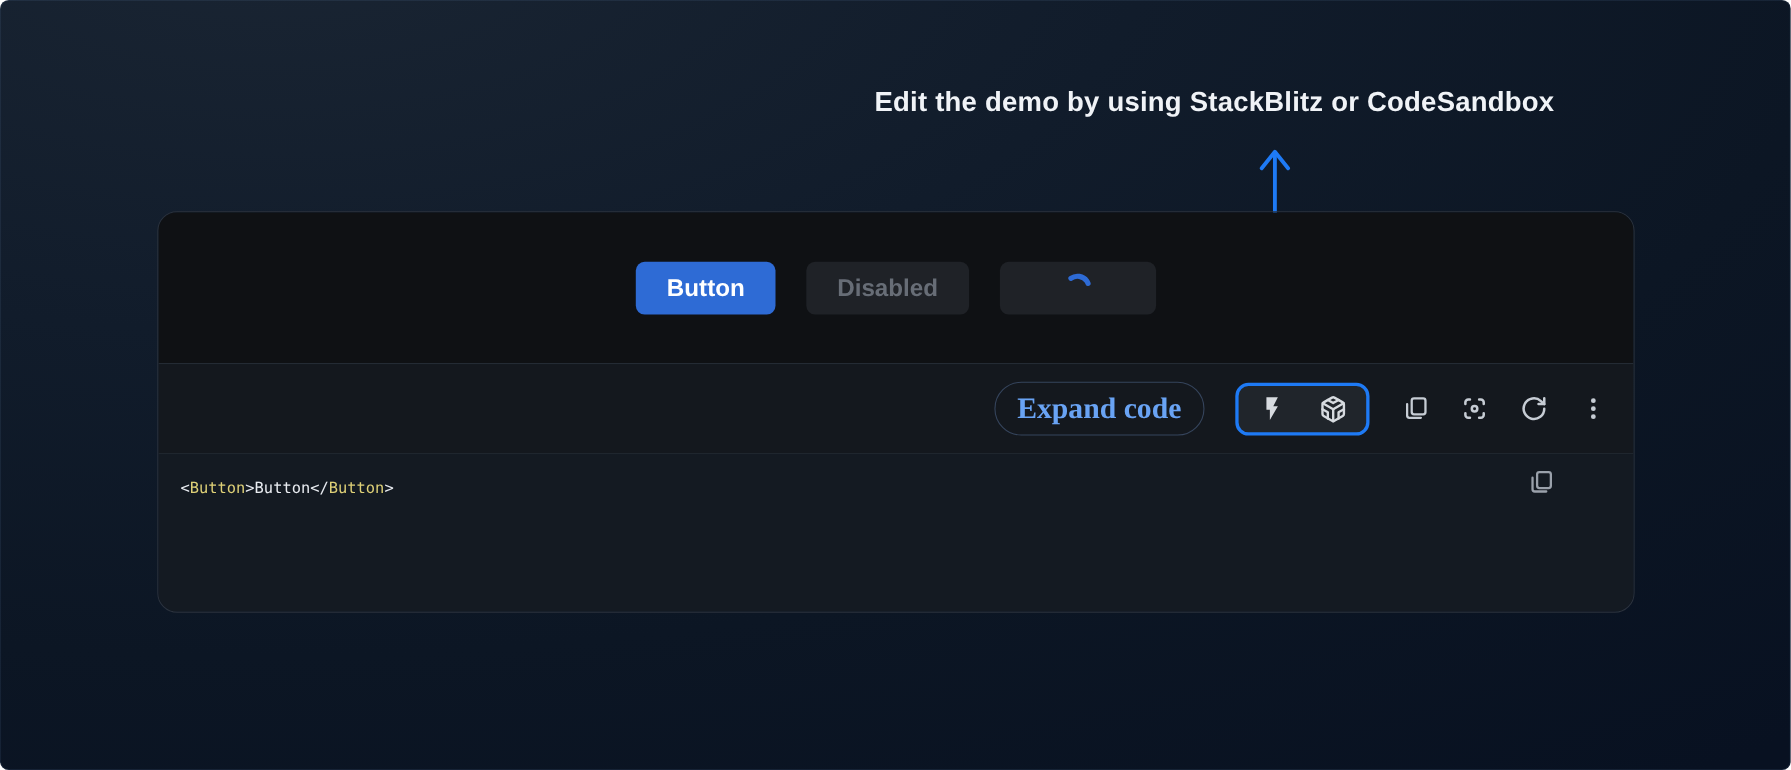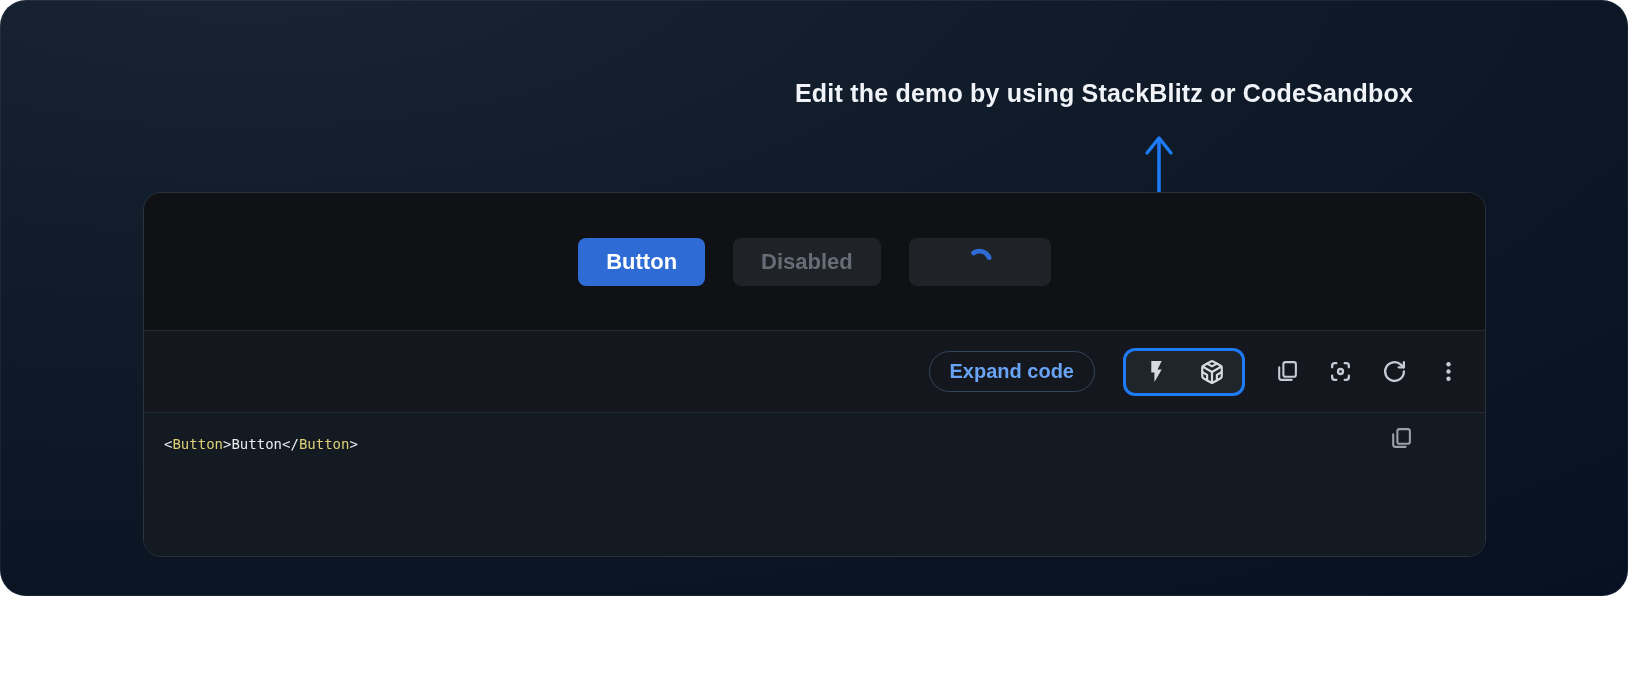--- a/index.html
+++ b/index.html
@@ -1,17 +1,17 @@
 <!DOCTYPE html>
 <html style="--accent-blue: #1e7af5; --primary-btn: #2e6bd5; --expand-blue: #69a3f4; --disabled-text: #676d76; --icon-gray: #c6ccd4; --code-tag: #ded077; --code-attr: #9ed43e; --code-plain: #e9ecf1;"><head>
 <meta charset="utf-8">
 <style>
   html,body{margin:0;padding:0;background:#ffffff;font-family:"Liberation Sans",sans-serif;}
   .screen{
-    position:relative;width:1628px;height:596px;border-radius:26px;overflow:hidden;
+    position:relative;width:1628px;height:700px;border-radius:8px;overflow:hidden;
     background:
       radial-gradient(130% 140% at 15% -10%, #1a2533 0%, #111c2b 38%, #0c1624 68%, #081121 100%);
     box-shadow:inset 0 0 0 1px rgba(130,170,220,0.10);
   }
   
   .annotation{
     position:absolute;left:795px;top:79px;width:660px;
     font-size:25px;font-weight:700;color:#f0f3f7;letter-spacing:.2px;white-space:nowrap;
   }
   .arrow-overlay{position:absolute;left:0;top:0;pointer-events:none;}
@@ -37,22 +37,22 @@
   .spinner{display:block;}
 
   
   .toolbar{
     height:83px;flex:0 0 auto;background:#14181e;
     border-top:1px solid #242b34;border-bottom:1px solid #242b34;box-sizing:border-box;
     display:flex;align-items:center;justify-content:flex-end;gap:28px;padding-right:24px;
   }
   .expand-pill{
     border:1.5px solid #35445c;border-radius:999px;background:transparent;
-    color:var(--expand-blue,#69a3f4);font-size:20px;font-weight:600;
-    padding:8px 20px;font-family:Liberation Sans, sans-serif;cursor:pointer;white-space:nowrap;
+    color:var(--expand-blue,#69a3f4);font-size:27px;font-weight:600;
+    padding:8px 20px;font-family:Liberation Serif, serif;cursor:pointer;white-space:nowrap;
   }
   .edit-group{
     display:flex;align-items:center;gap:30px;height:48px;padding:0 17px;
     border:3px solid var(--accent-blue,#1e7af5);border-radius:12px;background:#20252b;
     box-sizing:border-box;
   }
   .icon-btn{
     background:none;border:none;padding:0;width:26px;height:26px;cursor:pointer;
     display:flex;align-items:center;justify-content:center;color:var(--icon-gray,#c6ccd4);
   }

